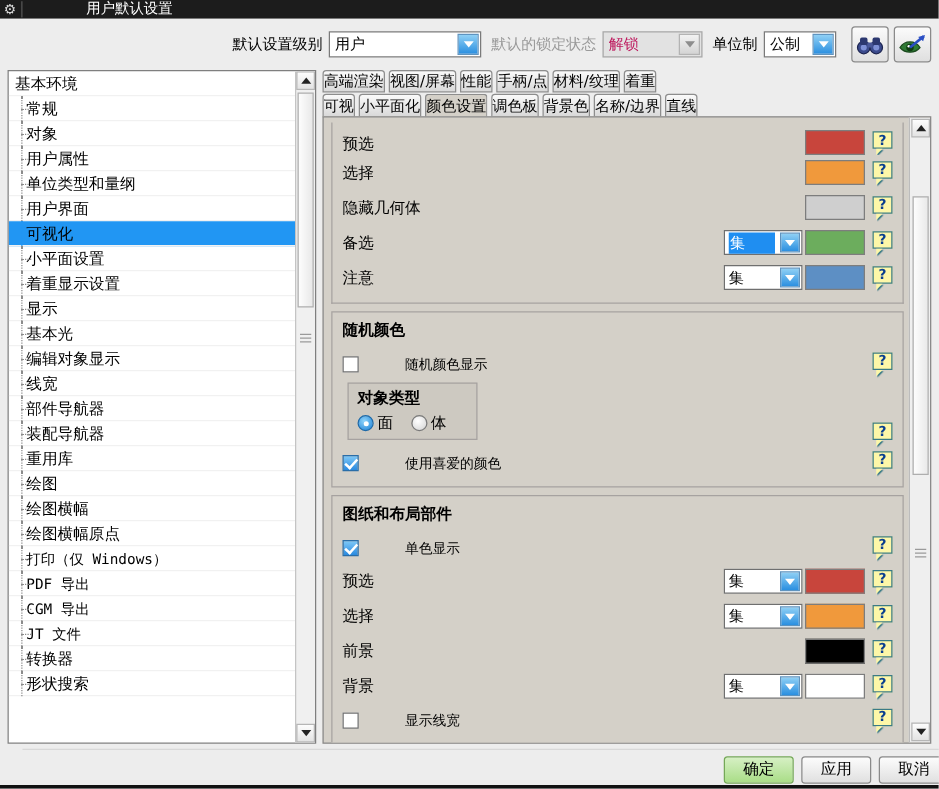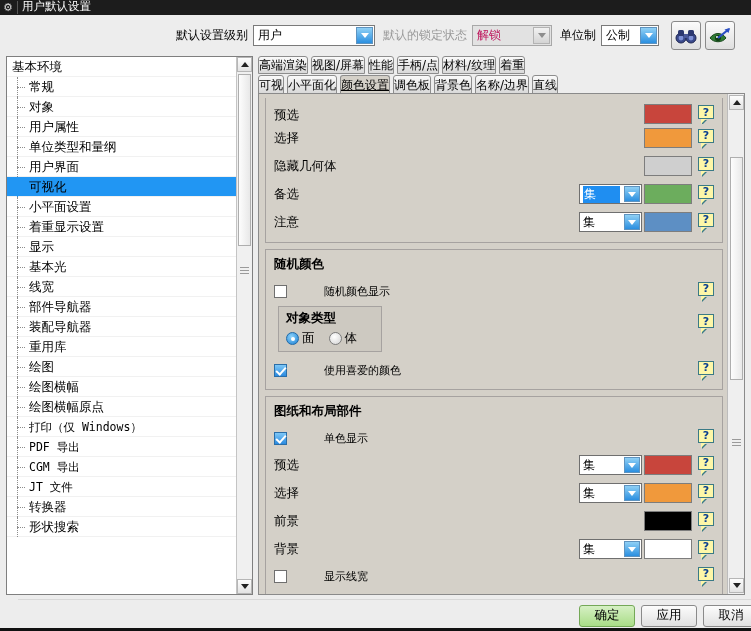--- a/index.html
+++ b/index.html
@@ -29,29 +29,29 @@
   .titlebar .tb-icon {
     width: 16px; height: 15px;
     display: flex; align-items: center; justify-content: center;
     color: #d8d8d8; font-size: 11px; line-height: 1;
   }
   .titlebar .tb-sep {
     width: 1px; height: 13px; background: #555; margin: 0 4px 0 1px;
   }
   .titlebar .tb-title {
     font-weight: normal; letter-spacing: 0px; white-space: nowrap;
-    position: relative; top: -1px;
+    position: relative; top: -1px; margin-left: 47px;
   }
 
   
   .toolbar {
     position: absolute; left: 0; top: 15px; width: 751px; height: 41px;
     background: #ededed;
     display: flex; align-items: center; justify-content: flex-end;
-    padding-right: 16px;
+    padding-right: 6px;
   }
   .tb-label { font-size: 12px; margin-right: 5px; white-space: nowrap; }
   .tb-label.dim { color: #9a9a9a; }
 
   .combo {
     position: relative;
     height: 21px;
     border: 1px solid #7a7a7a;
     background: #ffffff;
     display: flex; align-items: center;
@@ -134,21 +134,21 @@
     overflow: hidden;
   }
   .tnode {
     height: 20px; line-height: 20px;
     padding-left: 6px; font-size: 12.5px;
     border-bottom: 1px solid #f1f1f1;
     white-space: nowrap;
     position: relative;
   }
   .tnode.root { font-size: 12.5px; padding-left: 5px; }
-  .tnode.child { padding-left: 22px; }
+  .tnode.child { padding-left: 14px; }
   .tnode.child::before {
     content: ""; position: absolute; left: 10px; top: 10px;
     width: 8px; border-top: 1px dotted #8c8c8c;
   }
   .tnode.child::after {
     content: ""; position: absolute; left: 10px; top: 0;
     height: 20px; border-left: 1px dotted #8c8c8c;
   }
   .tnode.sel {
     background: #2196f3; color: #000000;
@@ -167,21 +167,20 @@
     border: 1px solid #8d8d8d;
     border-top-left-radius: 3px; border-top-right-radius: 3px;
     background: linear-gradient(#fafafa,#d9d9d9);
     font-size: 12px; white-space: nowrap;
     text-align: center;
   }
   .tab.active {
     background: #d4d0c8;
     border-bottom-color: #d4d0c8;
     font-weight: normal;
-    text-decoration: underline;
   }
   .tabrow.row2 .tab { height: 19px; line-height: 18px; }
 
   
   .panel {
     position: absolute; left: 258px; top: 93px; width: 487px; height: 502px;
     border: 1px solid #8a8a8a;
     background: #d4d0c8;
     overflow: hidden;
   }
@@ -383,20 +382,21 @@
         <div class="tnode child">常规</div>
         <div class="tnode child">对象</div>
         <div class="tnode child">用户属性</div>
         <div class="tnode child">单位类型和量纲</div>
         <div class="tnode child">用户界面</div>
         <div class="tnode child sel">可视化</div>
         <div class="tnode child">小平面设置</div>
         <div class="tnode child">着重显示设置</div>
         <div class="tnode child">显示</div>
         <div class="tnode child">基本光</div>
+        <div class="tnode child">编辑对象显示</div>
         <div class="tnode child">线宽</div>
         <div class="tnode child">部件导航器</div>
         <div class="tnode child">装配导航器</div>
         <div class="tnode child">重用库</div>
         <div class="tnode child">绘图</div>
         <div class="tnode child">绘图横幅</div>
         <div class="tnode child">绘图横幅原点</div>
         <div class="tnode child mono">打印（仅 Windows）</div>
         <div class="tnode child mono">PDF 导出</div>
         <div class="tnode child mono">CGM 导出</div>
@@ -508,21 +508,21 @@
         <div class="chkrow">
           <span class="chk" id="chk-random"></span>
           <span class="ctext">随机颜色显示</span>
           <span style="flex:1"></span>
           <span class="help">
             <span class="bub">?</span>
             <span class="tail"></span>
           </span>
         </div>
 
-        <div style="display:flex;align-items:flex-start;">
+        <div style="display:flex;align-items:flex-end;">
           <div class="objtype">
             <div class="ot-title">对象类型</div>
             <div class="ot-opts" id="objtype-opts">
                 <span class="ot-opt">
                   <span class="radio on"></span>
                   <span>面</span>
                 </span>
                 <span class="ot-opt">
                   <span class="radio"></span>
                   <span>体</span>

